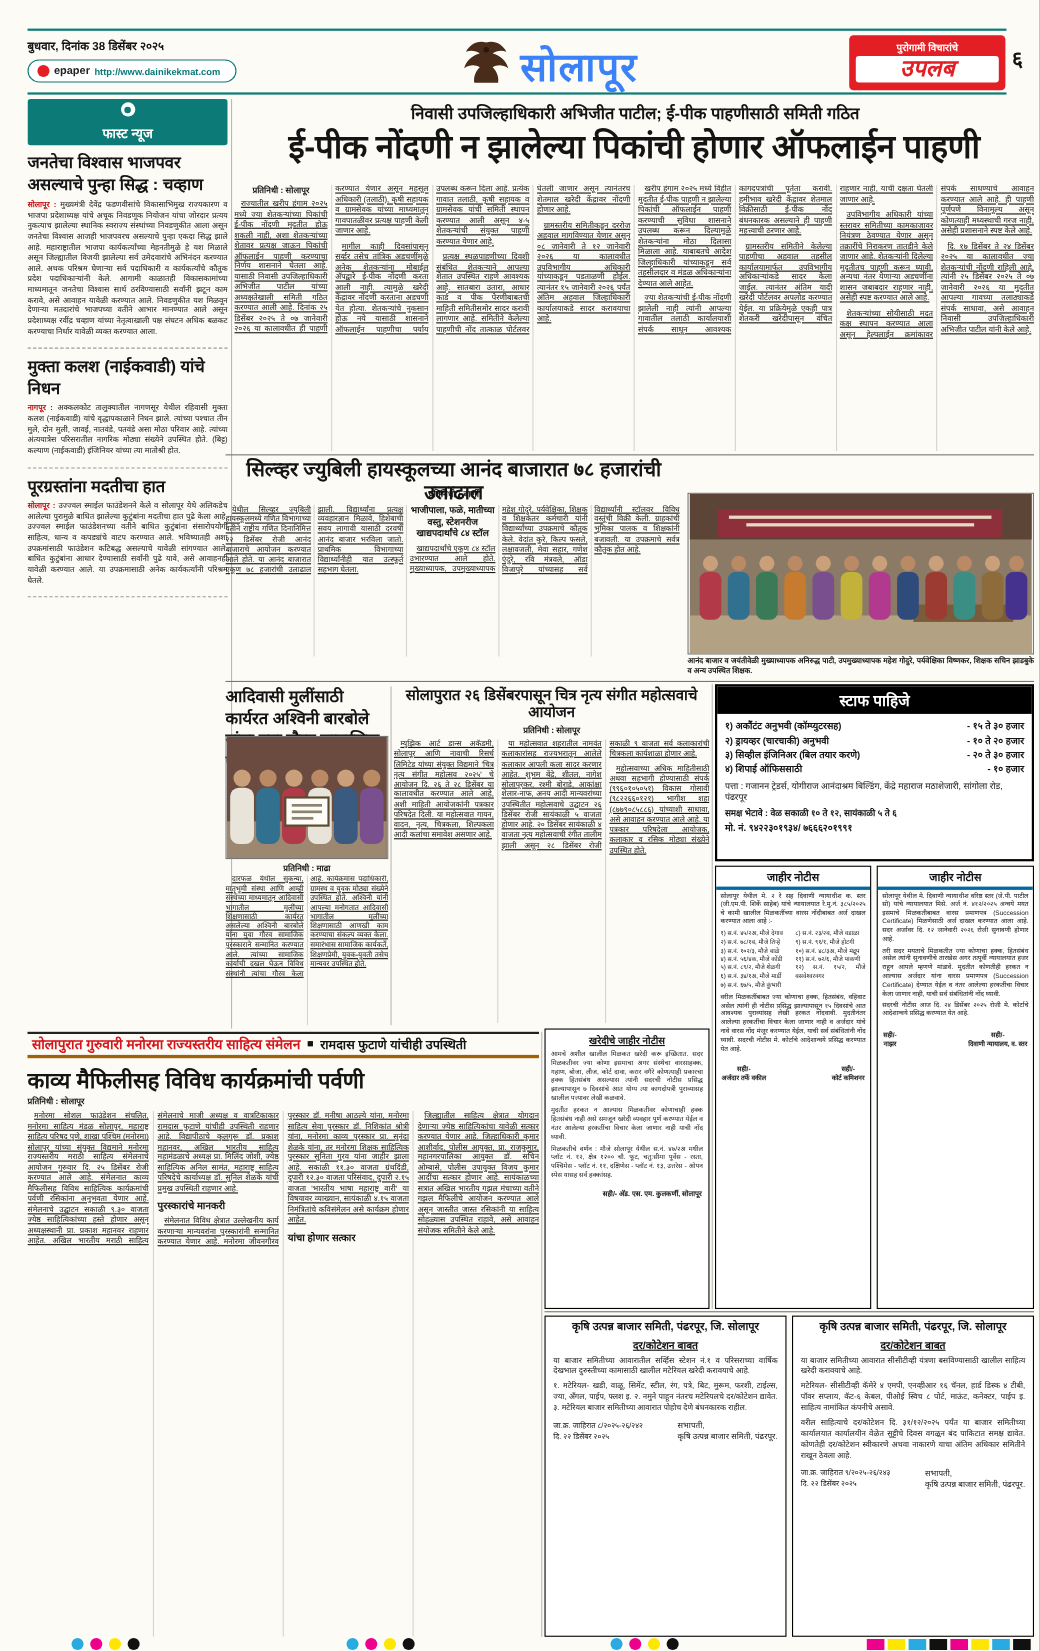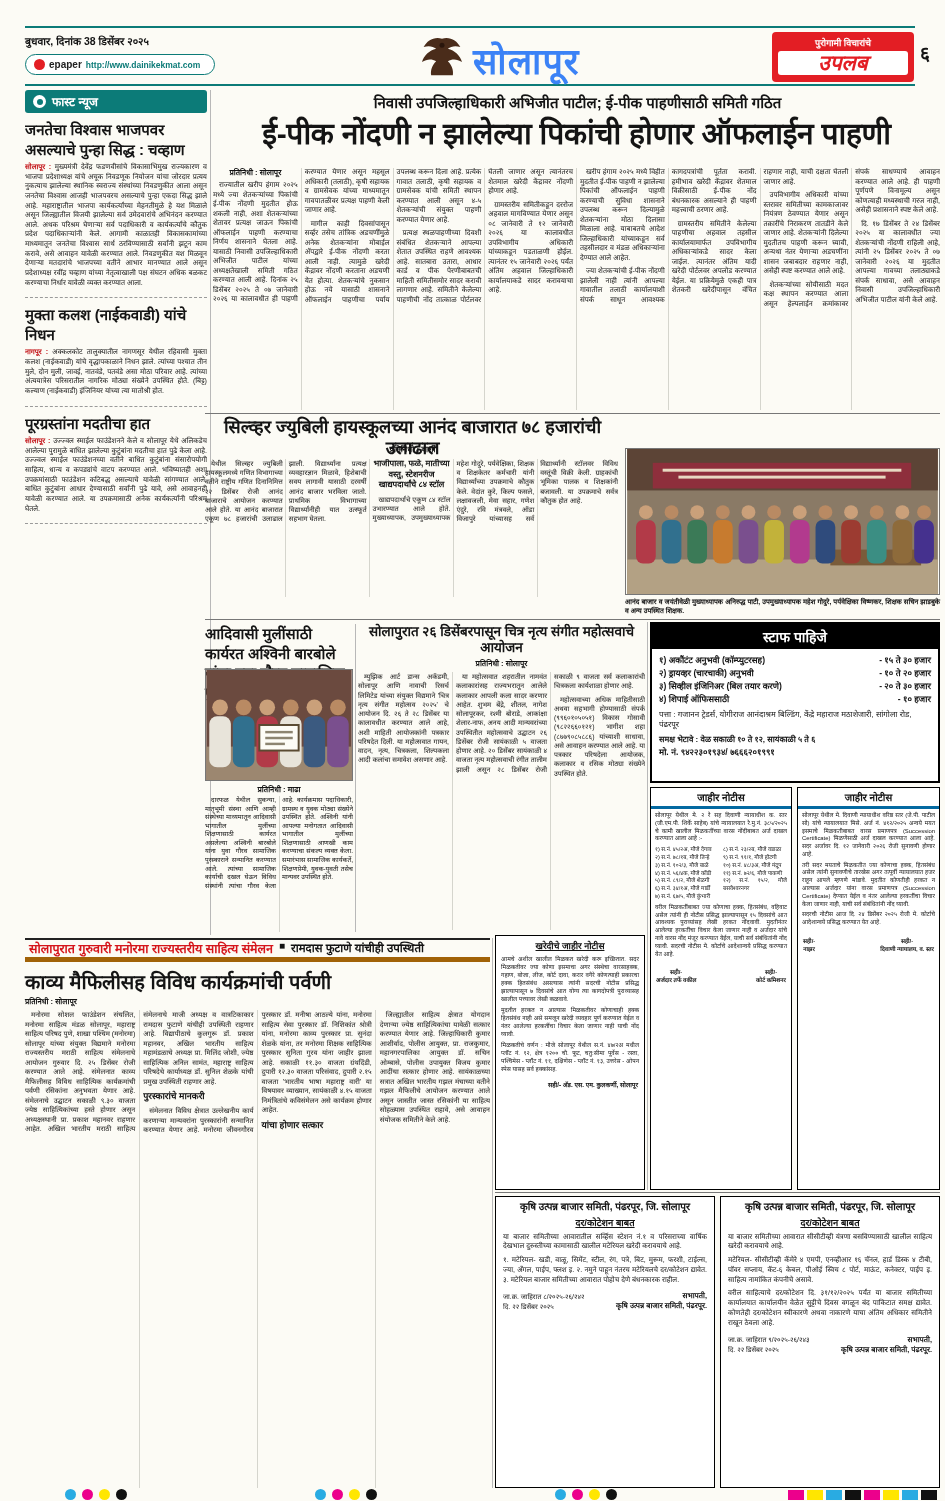--- a/index.html
+++ b/index.html
@@ -24,25 +24,25 @@
 
   
   .vr { position:absolute; width:0; border-left:1px solid #b8b8b8; }
   .hr { position:absolute; height:0; border-top:1px solid #777; }
 
   
   .kicker { left:215px; top:92px; width:725px; text-align:center; font-size:15px; font-weight:800; }
   .headline { left:213px; top:112px; width:727px; text-align:center; font-size:30px; font-weight:800; white-space:nowrap; letter-spacing:-0.3px; overflow:hidden; }
   .lead-cols { left:213px; top:168px; width:727px; height:242px; column-count:8; column-gap:7px; column-rule:1px solid #d5d5cd; column-fill:balance; font-size:7.1px; line-height:1.34; text-align:justify; overflow:hidden; }
   .byline { text-align:center; font-weight:800; font-size:7.6px; margin-bottom:3px; }
-  .lead-cols p, .body-cols p { margin-bottom:4px; text-indent:6px; }
+  .lead-cols p, .body-cols p { margin-bottom:4px; text-indent:6px;text-decoration:underline; }
 
   
   .fast { left:25px; top:90px; width:182px; height:845px; overflow:hidden; }
-  .fast-hd { background:#0c7b78; color:#fff; display:flex; align-items:center; gap:6px; padding:3px 8px; border-radius:3px; }
+  .fast-hd { background:#0c7b78; color:#fff; display:flex; align-items:center; gap:6px; padding:3px 8px; border-radius:3px;flex-direction:column; }
   .fast-hd .lbl { font-size:12px; font-weight:800; }
   .fnicon { width:13px; height:13px; border-radius:50%; background:#fff; position:relative; flex:0 0 auto; }
   .fnicon::after { content:""; position:absolute; left:3.5px; top:3.5px; width:6px; height:6px; border-radius:50%; background:#0c7b78; }
   .fitem { border-bottom:1px dashed #9a9a9a; padding:7px 0 9px; }
   .fitem h3 { font-size:15px; line-height:1.3; font-weight:800; margin-bottom:4px; }
   .fitem .bd { font-size:7.1px; line-height:1.36; text-align:justify; }
   .dateline { color:#c21015; font-weight:800; }
 
   
   .jub-hd { left:205px; top:417px; width:415px; text-align:center; font-size:18px; font-weight:800; line-height:1.15; }
@@ -84,40 +84,40 @@
   .nlist { column-count:2; column-gap:4px; font-size:5.6px; line-height:1.4; margin:3px 0; }
   .nsigs { display:flex; justify-content:space-between; padding:4px 5px; font-size:5.9px; font-weight:bold; white-space:pre-line; text-align:center; }
 
   .purchase { left:495px; top:935px; width:150px; height:255px; border:1px solid #000; background:#fff; overflow:hidden; }
   .p-hd { text-align:center; font-size:9px; font-weight:800; text-decoration:underline; padding:3px 0 1px; }
   .p-bd { padding:2px 5px; font-size:6px; line-height:1.34; text-align:justify; }
   .p-bd p { margin-bottom:3px; }
   .p-sig { text-align:right; padding:2px 6px; font-size:6.3px; font-weight:bold; }
 
   
-  .kv-banner { left:25px; top:938px; width:465px; height:24px; border-top:2px solid #222; border-bottom:5px solid #a16207; display:flex; align-items:flex-start; gap:6px; padding:0 4px; }
+  .kv-banner { left:25px; top:938px; width:465px; height:24px; border-top:2px solid #222; border-bottom:3px solid #a16207; display:flex; align-items:center; gap:6px; padding:0 4px; }
   .kv-red { color:#d5151b; font-weight:800; font-size:12.5px; white-space:nowrap; }
   .kv-sep { font-size:10px; }
   .kv-blk { font-weight:800; font-size:11.5px; white-space:nowrap; }
   .kv-hd { left:25px; top:968px; width:465px; font-size:20px; font-weight:800; }
   .kv-by { left:25px; top:996px; width:200px; font-size:7.6px; font-weight:800; }
   .kv-cols { left:25px; top:1010px; width:465px; height:478px; column-count:4; column-gap:8px; column-rule:1px solid #d5d5cd; column-fill:balance; font-size:7px; line-height:1.36; text-align:justify; overflow:hidden; }
   .kv-sub { font-weight:800; font-size:9px; margin:4px 0; }
 
   
   .market { border:1.5px solid #000; background:#fff; overflow:hidden; padding:4px 7px; }
   .m-left { left:495px; top:1196px; width:220px; height:292px; }
   .m-right { left:720px; top:1196px; width:220px; height:292px; }
   .m-org { text-align:center; font-size:10px; font-weight:800; line-height:1.25; }
   .m-sub { text-align:center; font-size:9.5px; font-weight:800; text-decoration:underline; margin:2px 0 4px; }
   .m-bd { font-size:7.1px; line-height:1.38; text-align:justify; }
   .m-bd p { margin-bottom:4px; }
   .m-foot { display:flex; justify-content:space-between; align-items:flex-end; margin-top:6px; }
   .m-ref { font-size:6.8px; line-height:1.4; }
-  .m-sig { font-size:7.4px; font-weight:700; text-align:right; line-height:1.35; }
+  .m-sig { font-size:7.4px; font-weight:400; text-align:left; line-height:1.35; }
 
   
   .dots { position:absolute; top:1489px; display:flex; gap:6px; }
   .dot { width:11px; height:11px; border-radius:50%; }
   .bars { position:absolute; top:1490px; left:788px; display:flex; gap:3px; }
   .bar { width:16px; height:10px; }
   .c-c { background:#29abe2; } .c-m { background:#ec008c; } .c-y { background:#ffe600; } .c-k { background:#111; }
 </style>
 </head>
 <body>

